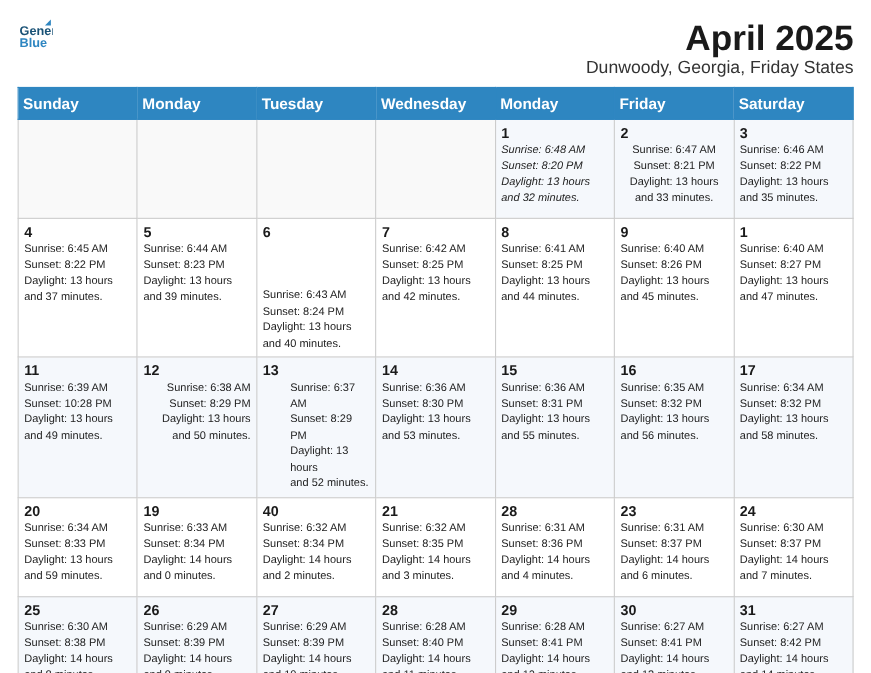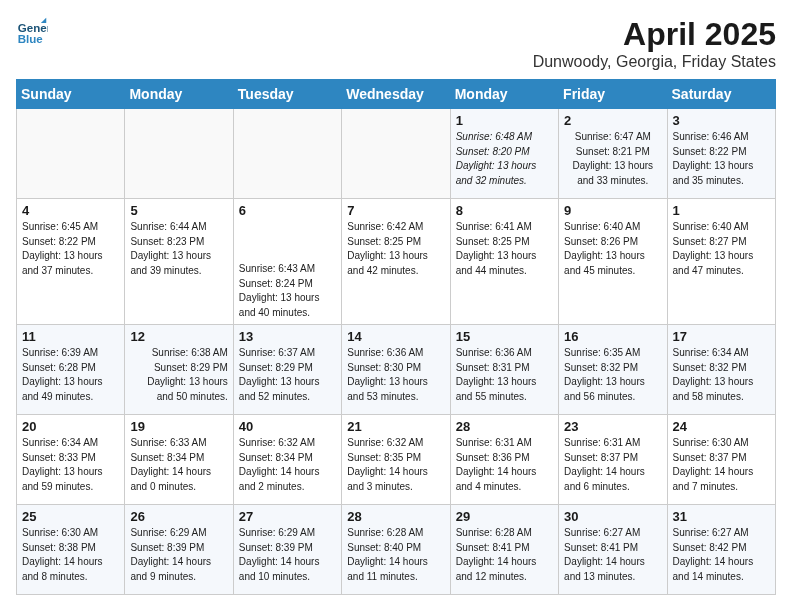--- a/index.html
+++ b/index.html
@@ -188,34 +188,34 @@
           <div class="day-info" style="white-space: pre-line;">Sunrise: 6:40 AM
 Sunset: 8:27 PM
 Daylight: 13 hours
 and 47 minutes.</div>
         </td>
       </tr>
       <tr>
         <td>
           <span class="day-num">11</span>
           <div class="day-info" style="white-space: pre-line;">Sunrise: 6:39 AM
-Sunset: 6:28 PM
+Sunset: 10:28 PM
 Daylight: 13 hours
 and 49 minutes.</div>
         </td>
         <td>
           <span class="day-num">12</span>
           <div class="day-info" style="white-space: pre-line; text-align: right;">Sunrise: 6:38 AM
 Sunset: 8:29 PM
 Daylight: 13 hours
 and 50 minutes.</div>
         </td>
         <td>
           <span class="day-num">13</span>
-          <div class="day-info" style="white-space: pre-line;">Sunrise: 6:37 AM
+          <div class="day-info" style="white-space: pre-line; margin-left: 25px;">Sunrise: 6:37 AM
 Sunset: 8:29 PM
 Daylight: 13 hours
 and 52 minutes.</div>
         </td>
         <td>
           <span class="day-num">14</span>
           <div class="day-info" style="white-space: pre-line;">Sunrise: 6:36 AM
 Sunset: 8:30 PM
 Daylight: 13 hours
 and 53 minutes.</div>

